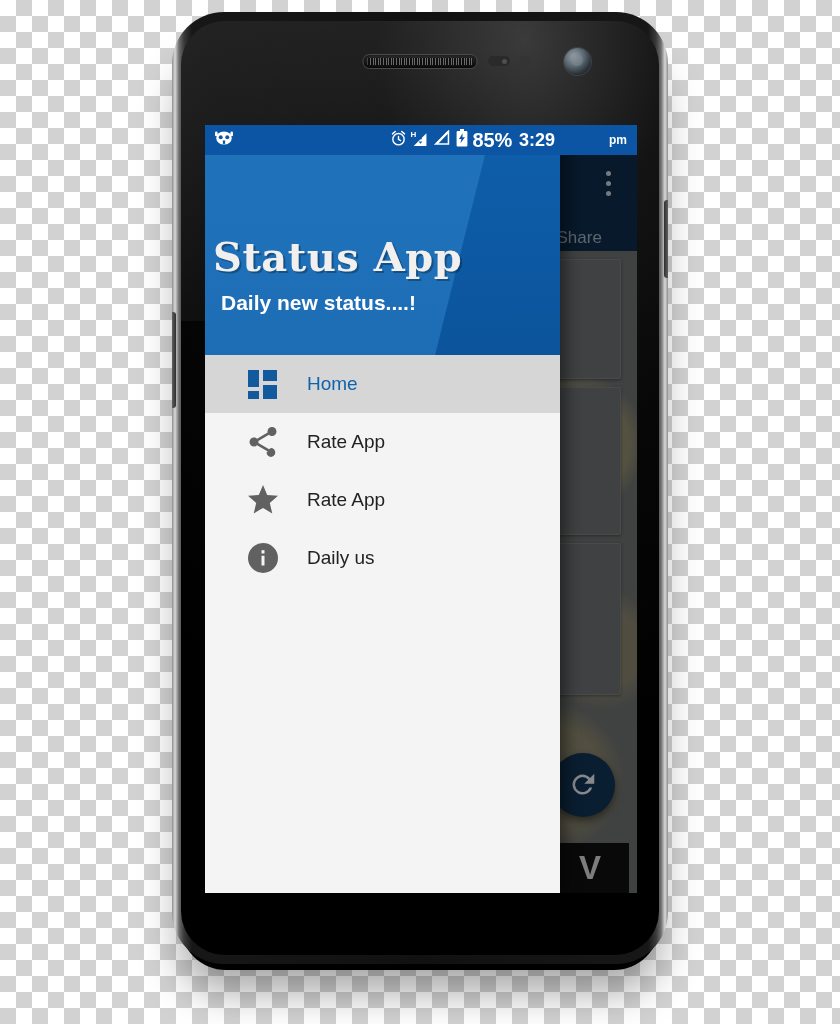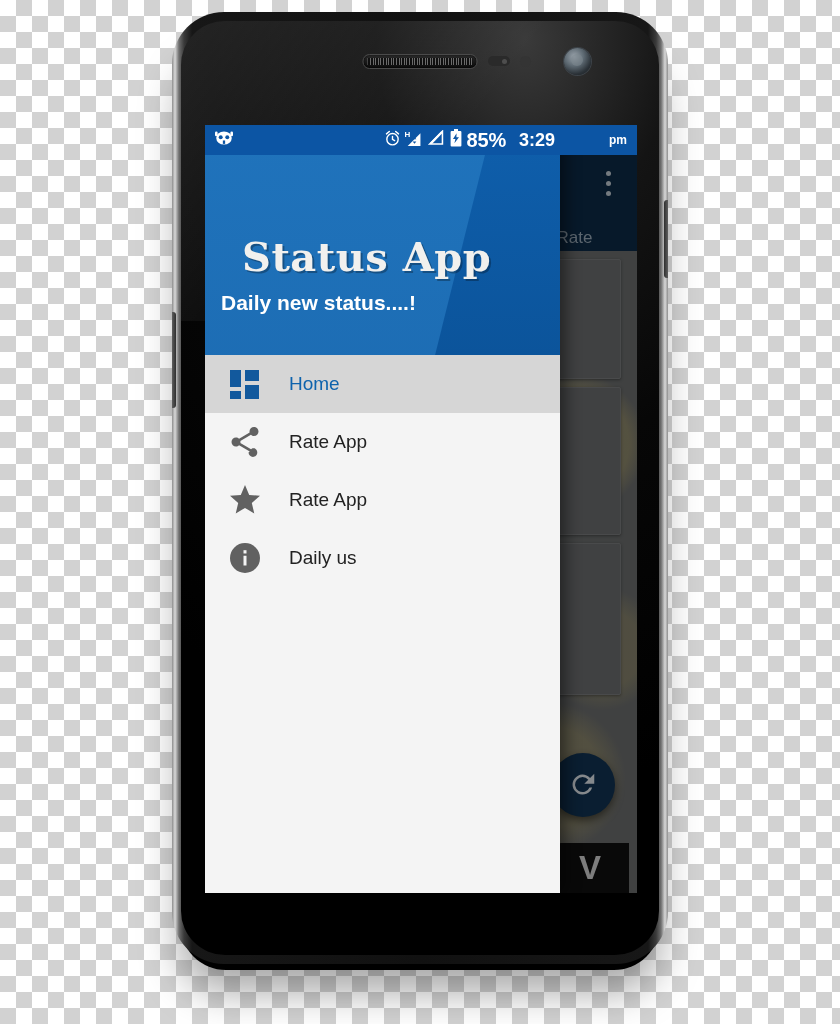--- a/index.html
+++ b/index.html
@@ -125,53 +125,53 @@
   .scrim{position:absolute;inset:0;background:rgba(0,0,0,.42);}
 
   
   .statusbar{
     position:absolute;left:0;top:0;width:100%;height:30px;
     background:#0c55a4;display:flex;align-items:center;
     padding:0 10px 0 8px;box-sizing:border-box;z-index:40;
   }
   .sb-right{margin-left:auto;display:flex;align-items:center;gap:5px;color:#fff;}
   .sb-pct{font-size:20px;font-weight:bold;letter-spacing:-.2px;}
-  .sb-time{font-size:18px;font-weight:bold;margin-left:8px;}
+  .sb-time{font-size:18px;font-weight:bold;margin-left:2px;}
   .sb-ampm{font-size:12px;font-weight:bold;margin-left:1px;padding-left:48px;}
   .sb-h{font-size:8px;font-weight:bold;position:absolute;left:-1px;top:-2px;color:#fff;}
   .sb-sig{position:relative;width:17px;height:16px;}
 
   
   .drawer{
     position:absolute;left:0;top:0;width:355px;height:100%;
     background:#f4f4f4;z-index:30;
     box-shadow:6px 0 14px rgba(0,0,0,.45);
   }
   .drawer-header{
     position:relative;height:230px;overflow:hidden;
     background:linear-gradient(180deg,#0f5fac 0%,#0b549b 100%);
   }
   .drawer-header::before{
     content:"";position:absolute;left:-40px;top:-60px;width:290px;height:420px;
     background:linear-gradient(180deg,#2378c0,#1f6fb6);
     transform:skewX(-14deg);opacity:.85;
   }
   .dh-title{
-    position:absolute;left:37px;top:108px;
+    position:absolute;left:8px;top:108px;
     font-family:"DejaVu Serif", serif;font-weight:bold;font-size:40px;
     color:#f1f0ee;letter-spacing:.5px;
     text-shadow:2px 2px 0 rgba(0,0,0,.28);
   }
   .dh-sub{
     position:absolute;left:16px;top:166px;
     font-size:21px;font-weight:bold;color:#ffffff;
   }
   .menu{padding-top:0;}
   .menu-item{
-    display:flex;align-items:center;height:58px;padding-left:22px;box-sizing:border-box;
+    display:flex;align-items:center;height:58px;padding-left:40px;box-sizing:border-box;
   }
   .menu-item.active{background:#d6d6d6;}
   .mi-icon{width:36px;height:36px;position:relative;flex:0 0 36px;margin-right:26px;}
   .mi-label{font-size:19px;color:#222;}
   .menu-item.active .mi-label{color:#0e63ad;}
 
   
   .ic-dash i{position:absolute;background:#12599d;}
   .ic-dash .a{left:3px;top:4px;width:11px;height:17px;}
   .ic-dash .b{left:18px;top:4px;width:14px;height:11px;}
@@ -201,21 +201,21 @@
       <div class="bg-appbar"></div>
 
       <div class="bg-overflow">
         <i></i>
           <i></i>
           <i></i>
       </div>
 
       <div class="bg-tabs">
         <span>e</span>
-        <span>Rate</span>
+        <span>Share</span>
       </div>
 
       <div class="bg-body">
         <div class="bg-card" style="top:8px;height:118px;">
           <span class="cb">re</span>
         </div>
         <div class="bg-card" style="top:136px;height:146px;">
           <span class="ct">d</span>
           <span class="cb">re</span>
         </div>

